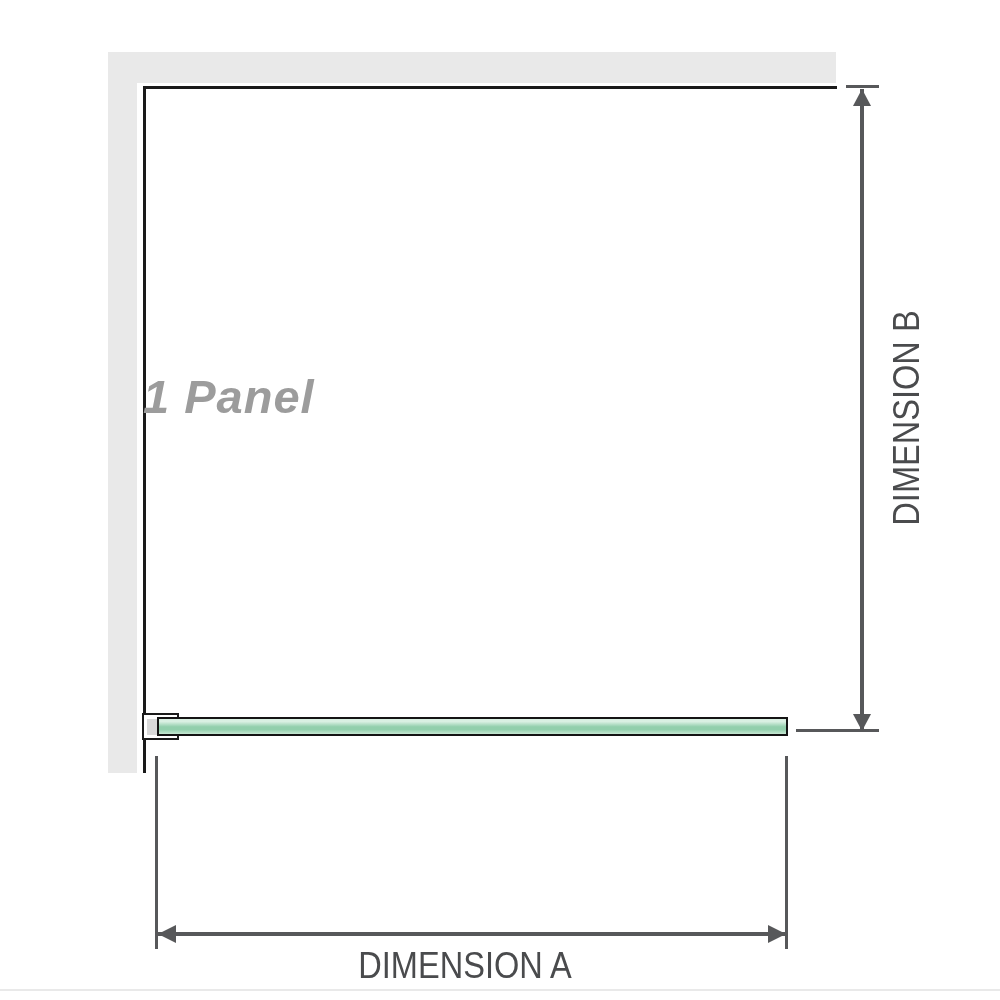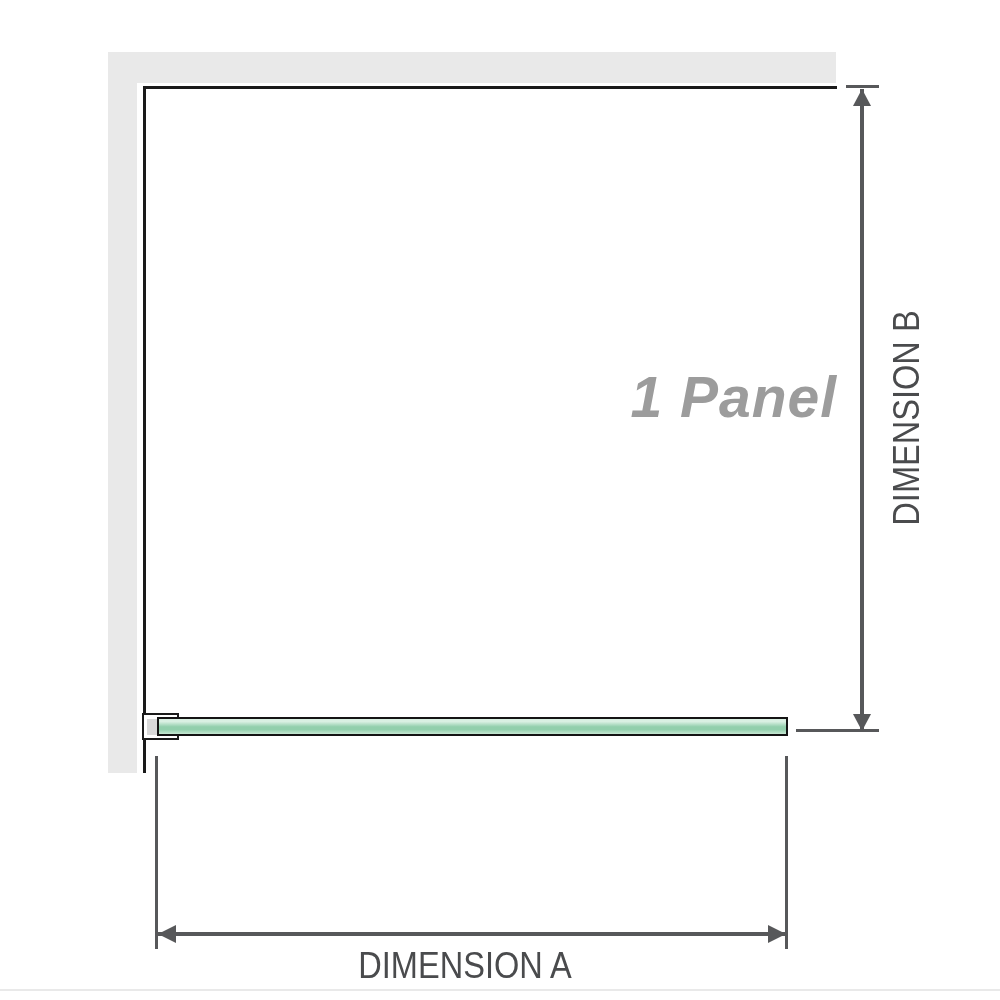--- a/index.html
+++ b/index.html
@@ -16,22 +16,22 @@
   .wall-top{left:108px;top:52px;width:728px;height:31px;background:var(--wall);}
   .wall-left{left:108px;top:52px;width:29px;height:721px;background:var(--wall);}
 
   
   .panel-border-top{left:143px;top:86px;width:694px;height:3px;background:var(--panel-border);}
   .panel-border-left{left:143px;top:86px;width:3px;height:687px;background:var(--panel-border);}
 
   
   .panel-label{
     left:143px;top:372px;width:694px;
-    text-align:right;
-    font-size:57px;line-height:50px;
+    text-align:left;
+    font-size:47px;line-height:50px;
     font-style:italic;font-weight:bold;
     letter-spacing:1px;
     color:var(--panel-label);
   }
 
   
   .bracket{
     left:142px;top:713px;width:37px;height:27px;
     box-sizing:border-box;border:2.5px solid var(--panel-border);
     background:var(--bracket-fill);

